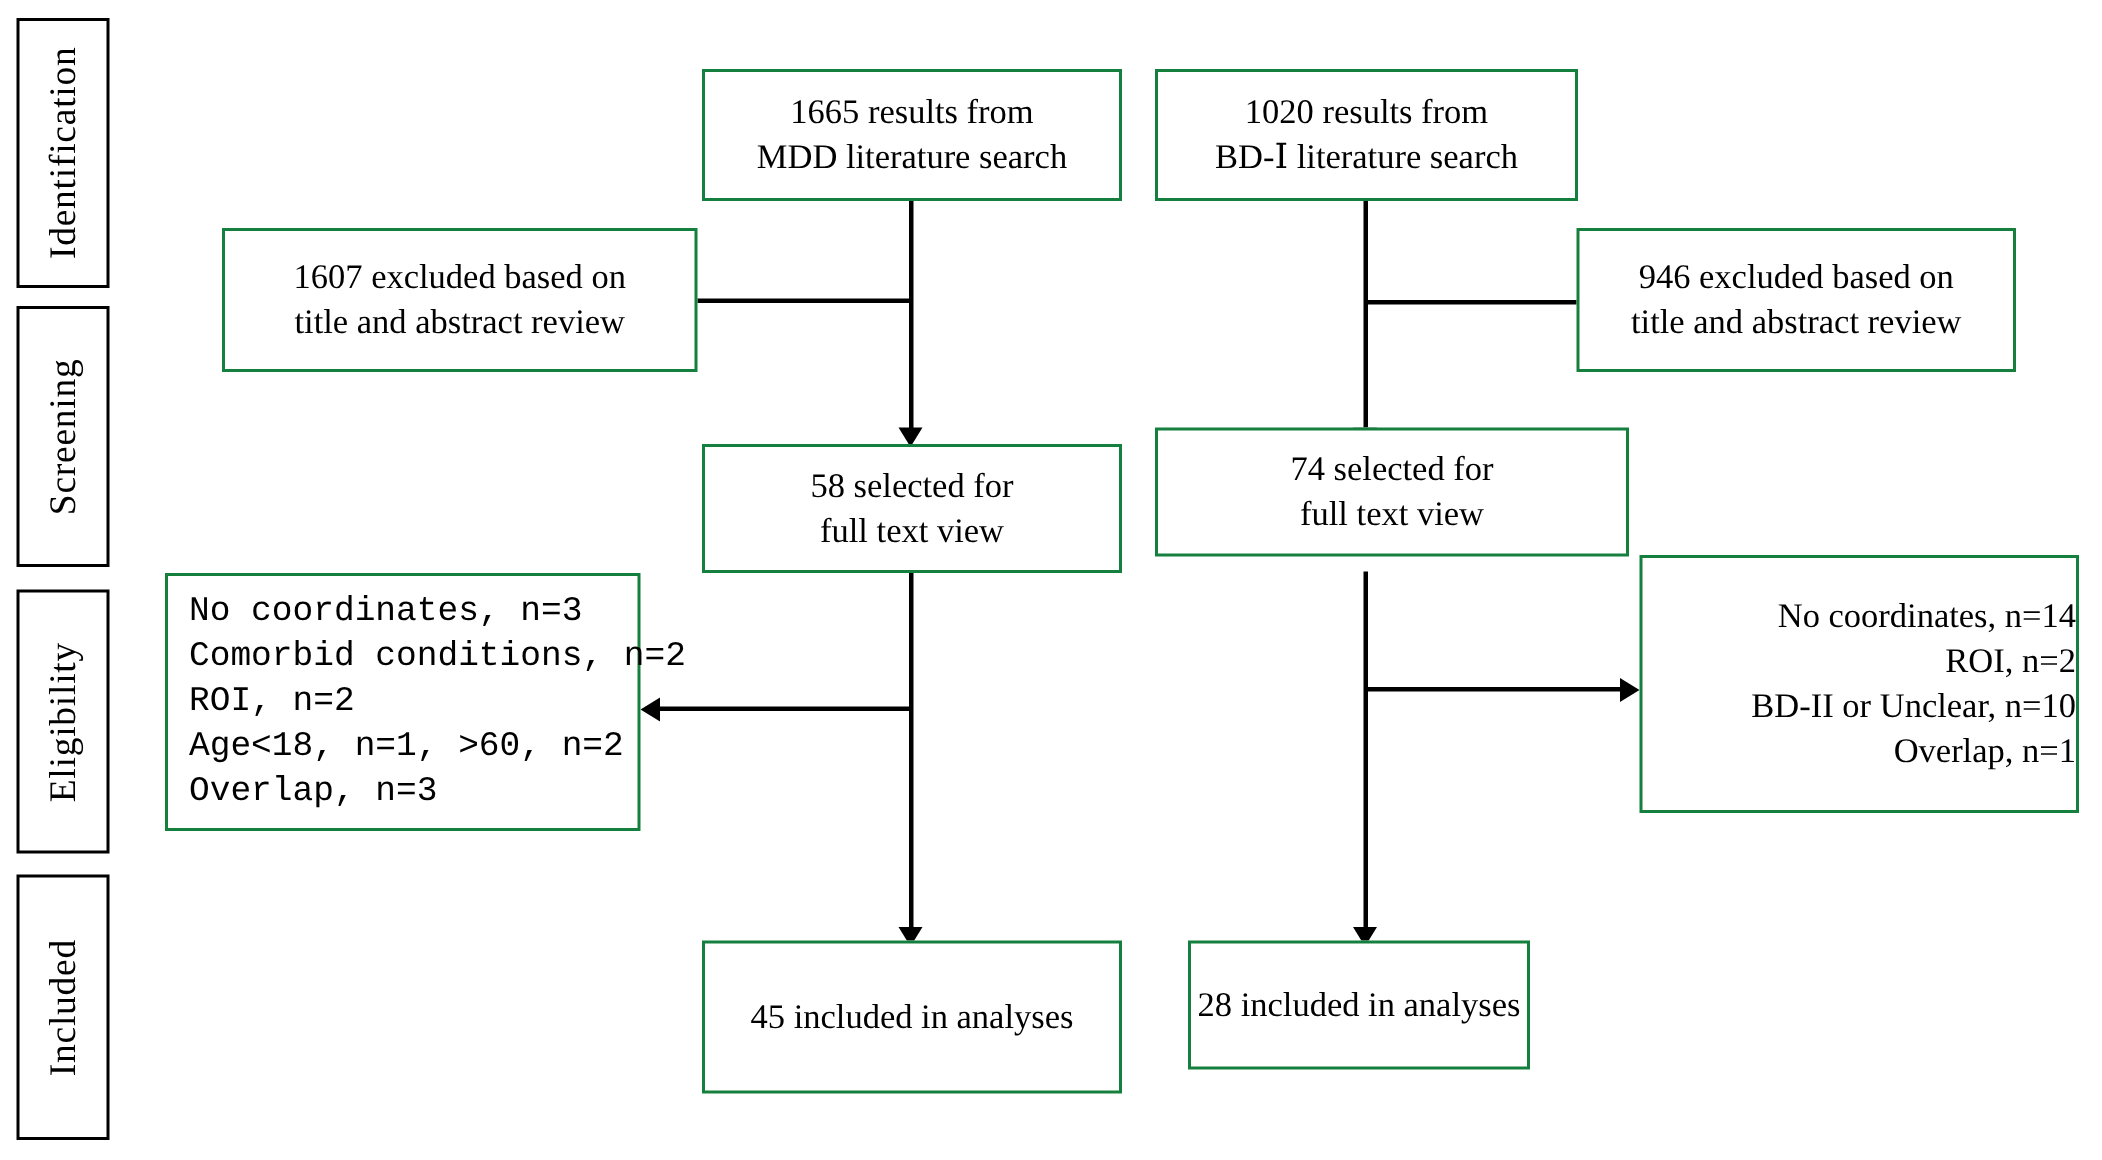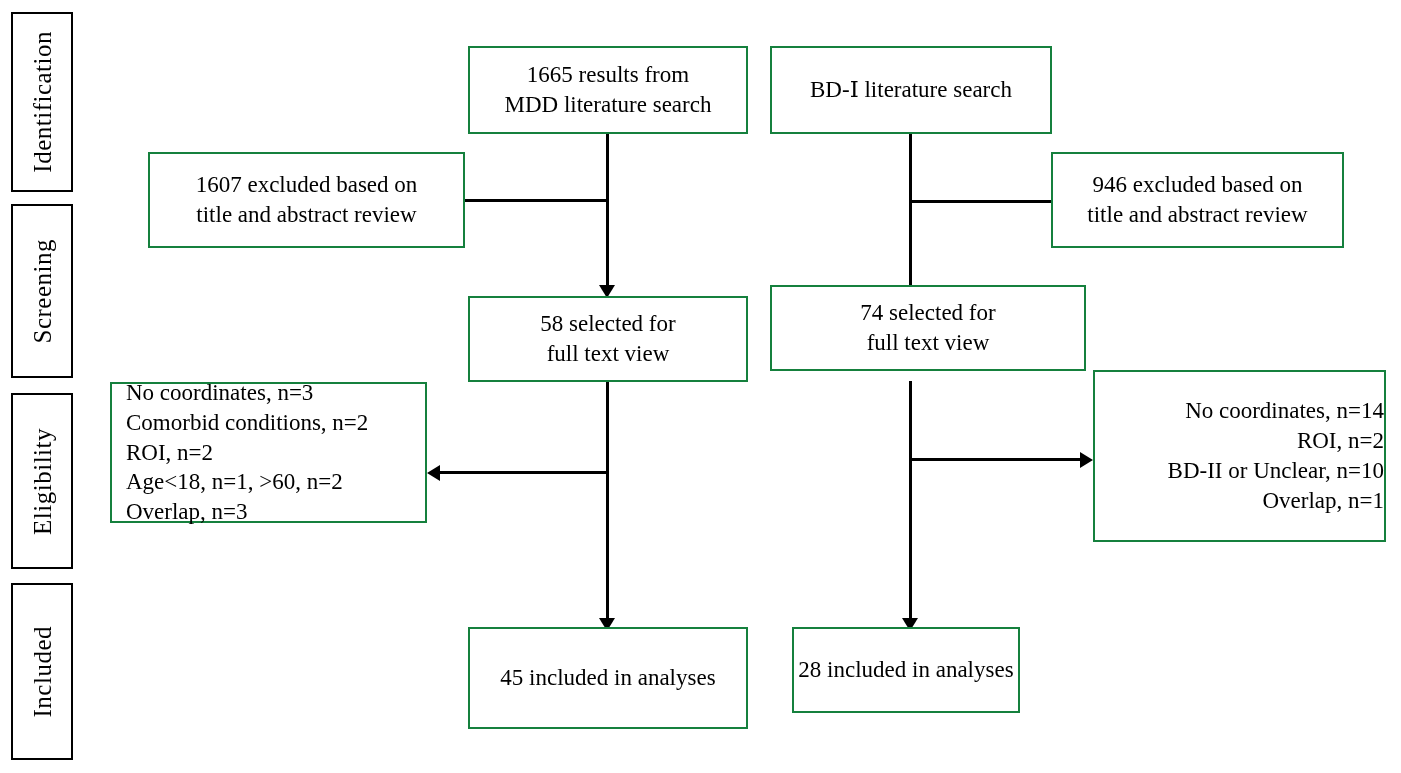--- a/index.html
+++ b/index.html
@@ -138,20 +138,21 @@
   <div class="arrow-down" style="left:902px; top:618px;"></div>
   <div class="hline" style="left:911px; top:458px; width:170px;"></div>
   <div class="arrow-right" style="left:1080px; top:452px;"></div>
 
   <div class="box center" style="left:468px; top:46px; width:280px; height:88px;">
     <span class="box-line">1665 results from</span>
     <span class="box-line">MDD literature search</span>
   </div>
 
   <div class="box center" style="left:770px; top:46px; width:282px; height:88px;">
+    <span class="box-line">1020 results from</span>
     <span class="box-line">BD-Ⅰ literature search</span>
   </div>
 
   <div class="box center" style="left:110px; top:152px; width:317px; height:96px;margin-left:38px;">
     <span class="box-line">1607 excluded based on</span>
     <span class="box-line">title and abstract review</span>
   </div>
 
   <div class="box center" style="left:1051px; top:152px; width:293px; height:96px;">
     <span class="box-line">946 excluded based on</span>
@@ -161,21 +162,21 @@
   <div class="box center" style="left:468px; top:296px; width:280px; height:86px;">
     <span class="box-line">58 selected for</span>
     <span class="box-line">full text view</span>
   </div>
 
   <div class="box center" style="left:770px; top:285px; width:316px; height:86px;justify-content:center;">
     <span class="box-line">74 selected for</span>
     <span class="box-line">full text view</span>
   </div>
 
-  <div class="box left" style="left:110px; top:382px; width:317px; height:141px;">
+  <div class="box left" style="left:110px; top:382px; width:317px; height:172px;font-family:Liberation Mono, monospace;">
     <span class="box-line">No coordinates, n=3</span>
     <span class="box-line">Comorbid conditions, n=2</span>
     <span class="box-line">ROI, n=2</span>
     <span class="box-line">Age&lt;18, n=1, &gt;60, n=2</span>
     <span class="box-line">Overlap, n=3</span>
   </div>
 
   <div class="box left" style="left:1093px; top:370px; width:293px; height:172px;align-items:flex-end;">
     <span class="box-line">No coordinates, n=14</span>
     <span class="box-line">ROI, n=2</span>

